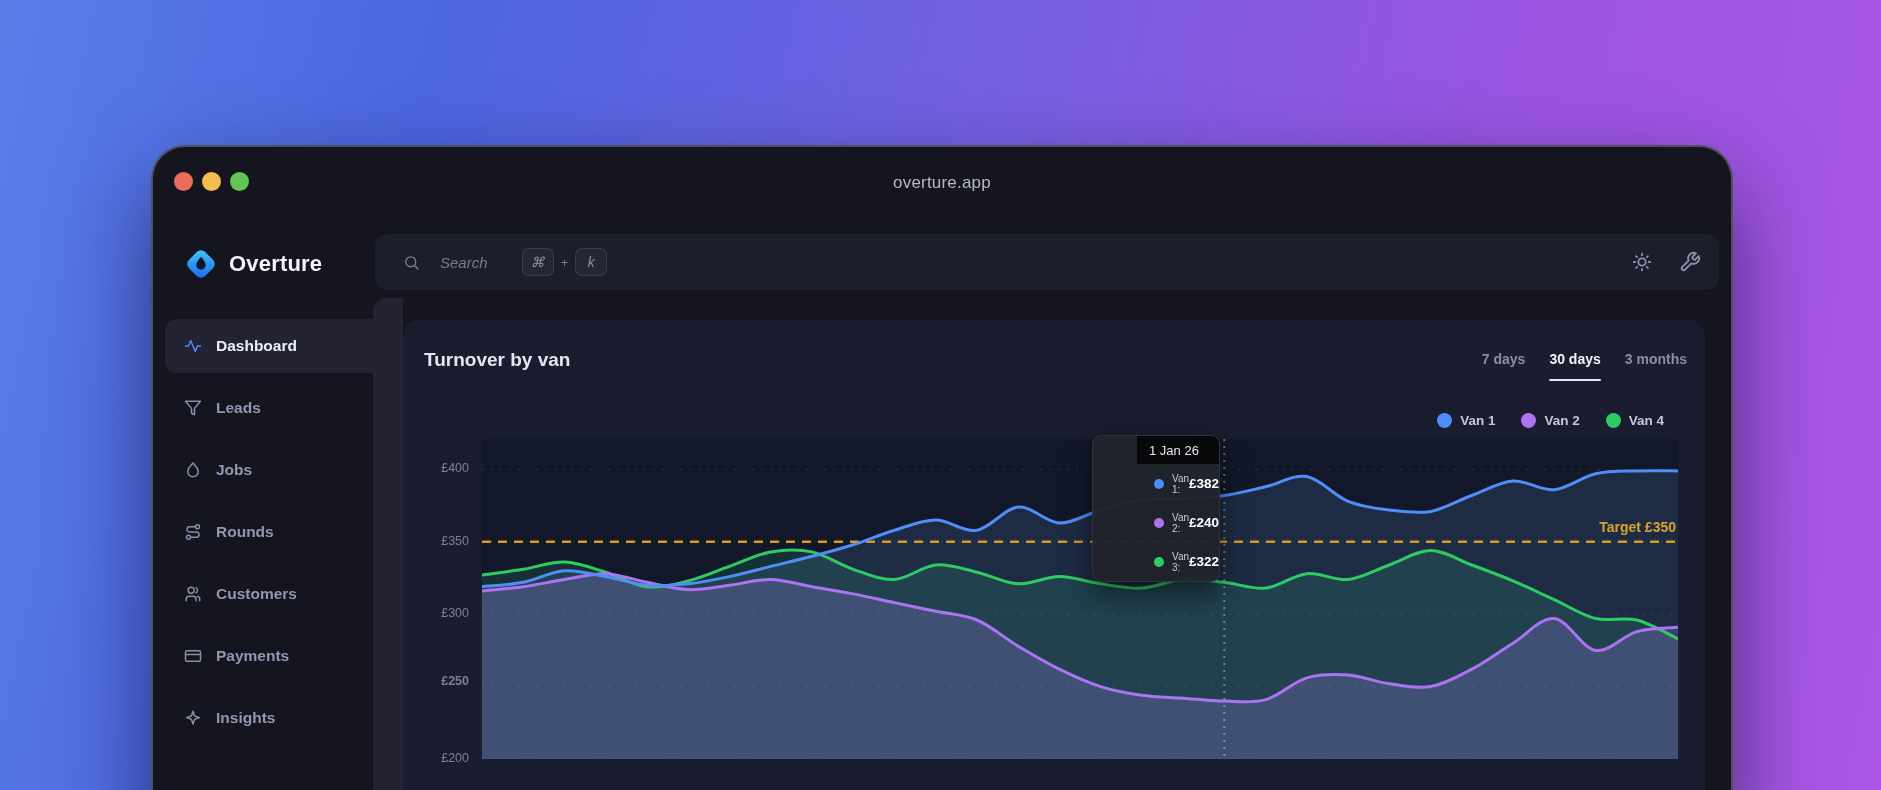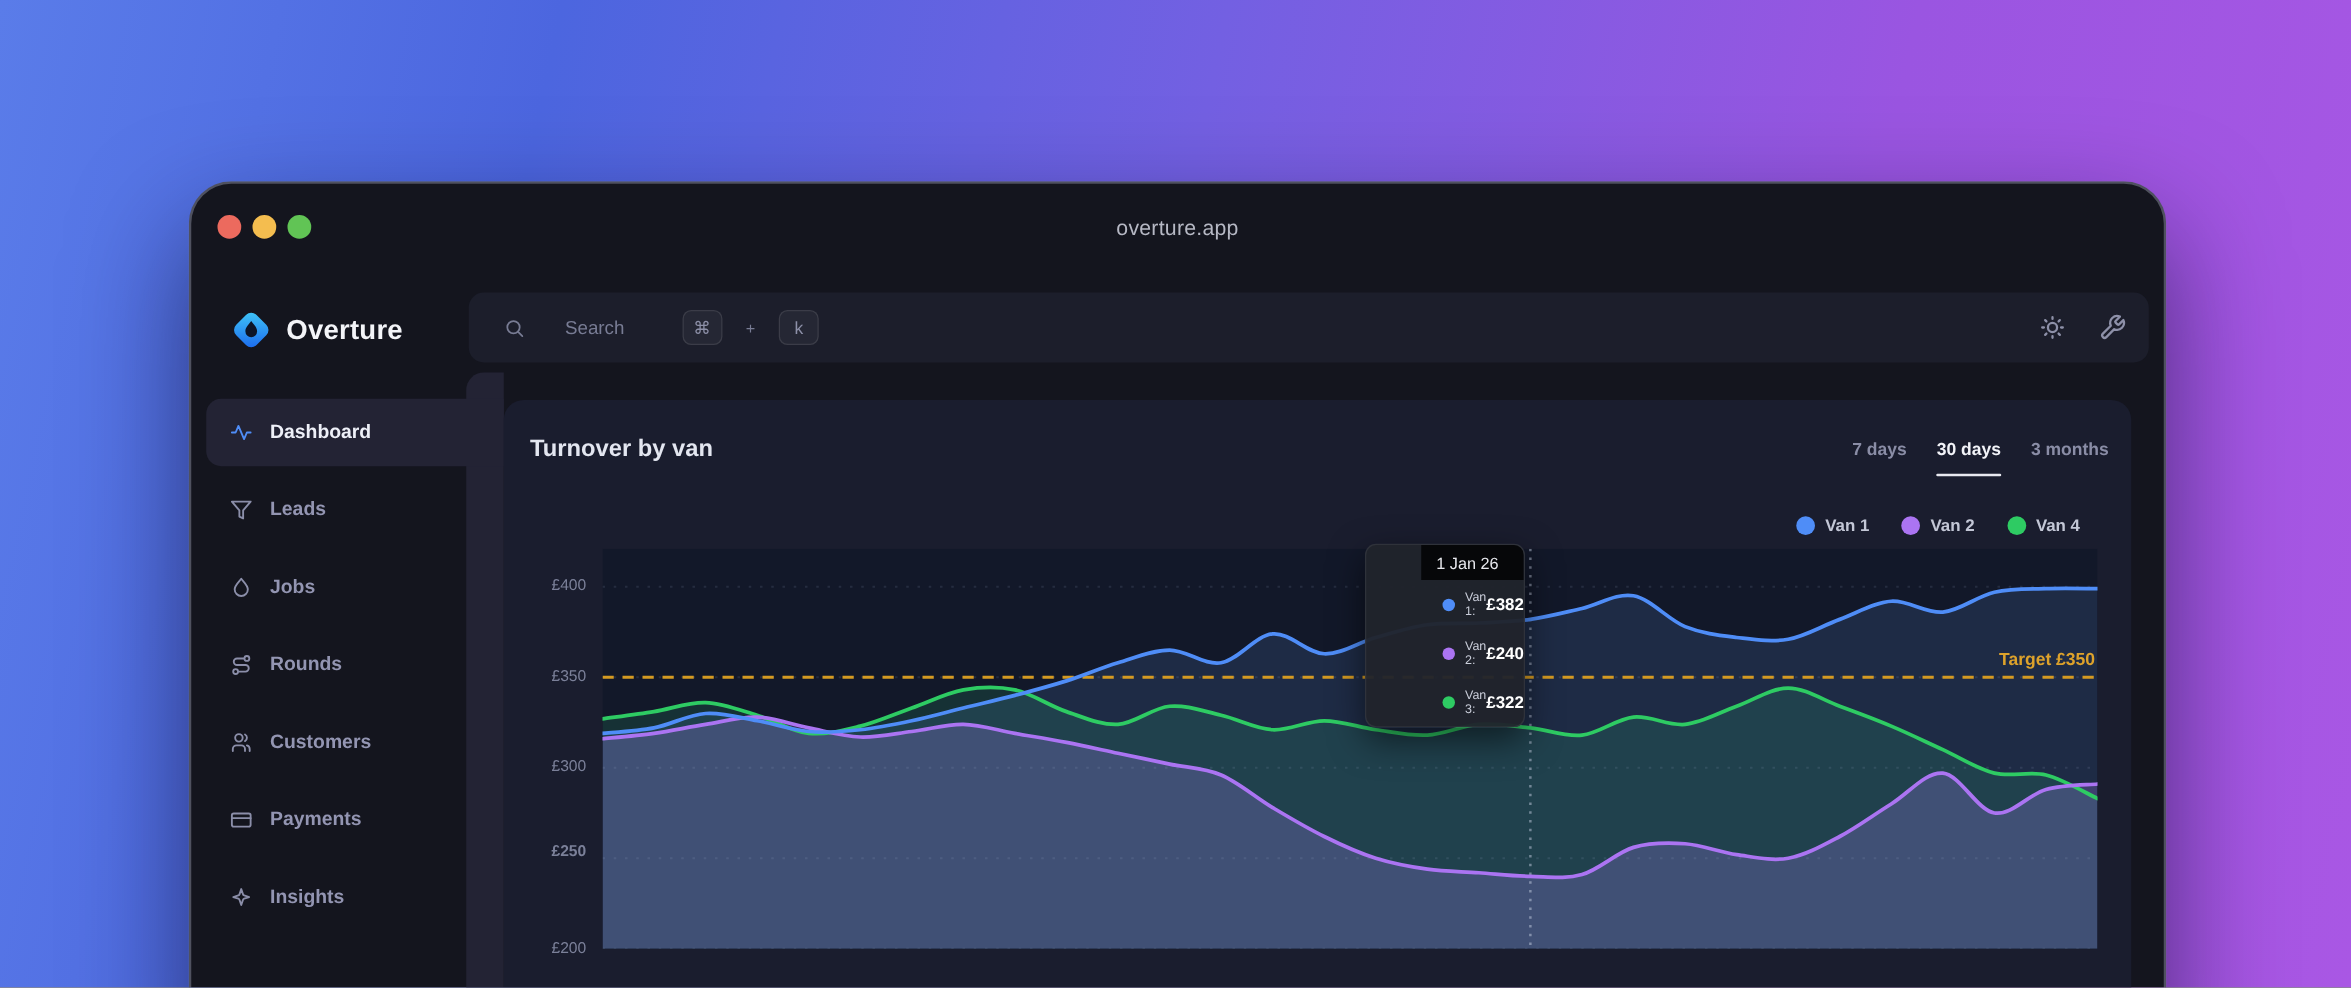--- a/index.html
+++ b/index.html
@@ -40,21 +40,21 @@
   .nav-item .nicon { width:18px; height:18px; flex:0 0 18px; display:flex; align-items:center; }
   .nav-item svg { width:18px; height:18px; stroke:#8b8ea9; }
   .nav-pill { position:absolute; left:12px; top:172px; width:238px; height:54px;
     background:#232334; border-radius:12px 0 0 12px; }
   .nav-item.active { color:#eef0f8; }
   .nav-item.active svg { stroke:#4f8df7; }
 
   
   .topbar { position:absolute; left:222px; top:87px; width:1344px; height:56px;
     background:#1c1e2b; border-radius:12px; display:flex; align-items:center; }
-  .search-zone { display:flex; align-items:center; gap:12px; cursor:text; height:100%; padding-left:28px; }
+  .search-zone { display:flex; align-items:center; gap:0; cursor:text; height:100%; padding-left:28px;font-style:italic; }
   .search-zone svg { width:17px; height:17px; stroke:#787c94; }
   .search-label { color:#787c94; font-size:15px; margin-left:20px; }
   .kbd { background:rgba(255,255,255,0.045); border:1px solid rgba(255,255,255,0.10);
     border-radius:7px; color:#8d90a8; font-size:14px; height:28px; min-width:32px;
     display:flex; align-items:center; justify-content:center; padding:0 7px; }
   .kbd-cmd { margin-left:34px; }
   .kbd-plus { color:#787c94; font-size:13px; margin:0 7px; }
   .topbar-right { margin-left:auto; display:flex; align-items:center; gap:26px; padding-right:18px; }
   .tb-icon-btn { width:22px; height:22px; cursor:pointer; }
   .tb-icon-btn svg { width:22px; height:22px; stroke:#8d90a8; }

